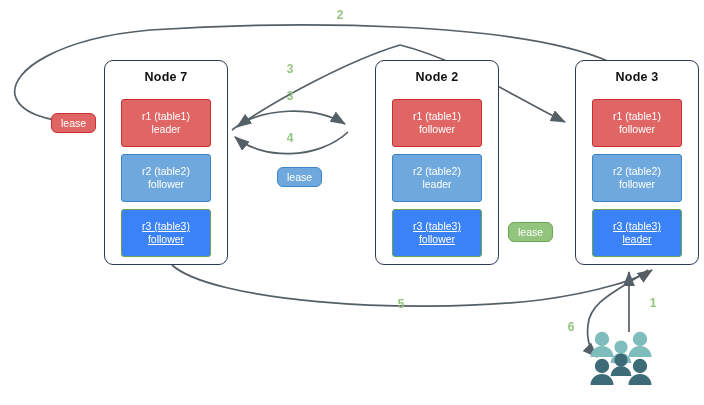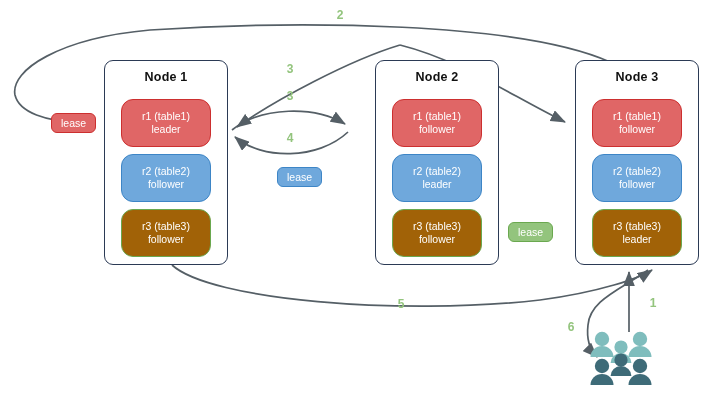--- a/index.html
+++ b/index.html
@@ -24,33 +24,33 @@
     text-align:center;
     font-size:12.5px;
     font-weight:bold;
     color:#111111;
     letter-spacing:.2px;
   }
   .replica{
     position:absolute;
     left:16px;right:16px;
     height:48px;
-    border-radius:12px;
+    border-radius:3px;
     box-sizing:border-box;
     display:flex;flex-direction:column;
     align-items:center;justify-content:center;
     color:#ffffff;
     font-size:10.5px;
     line-height:13px;
     text-align:center;
   }
   .replica .ln{display:block;}
   .rep-red{background:#e06666;border:1.4px solid #cc2f2f;}
   .rep-blue{background:#6fa8dc;border:1.4px solid #3d85c6;}
-  .rep-green{background:#a16207;border:1.4px solid #6aa84f;}
+  .rep-green{background:#3b82f6;border:1.4px solid #6aa84f;text-decoration:underline;}
 
   .lease{
     position:absolute;
     border-radius:6px;
     box-sizing:border-box;
     display:flex;align-items:center;justify-content:center;
     color:#ffffff;
     font-size:10.5px;
     height:20px;
     padding:0 9px;
@@ -110,21 +110,21 @@
     <span>lease</span>
   </div>
   <div class="lease lease-blue" style="left:277px;top:167px;">
     <span>lease</span>
   </div>
   <div class="lease lease-green" style="left:508px;top:222px;">
     <span>lease</span>
   </div>
 
   <div class="node-box" style="left:104px;top:60px;width:124px;height:205px;">
-    <div class="node-title">Node 1</div>
+    <div class="node-title">Node 7</div>
     <div class="replica rep-red" style="top:38px;">
       <span class="ln">r1 (table1)</span>
       <span class="ln">leader</span>
     </div>
     <div class="replica rep-blue" style="top:93px;">
       <span class="ln">r2 (table2)</span>
       <span class="ln">follower</span>
     </div>
     <div class="replica rep-green" style="top:148px;">
       <span class="ln">r3 (table3)</span>

